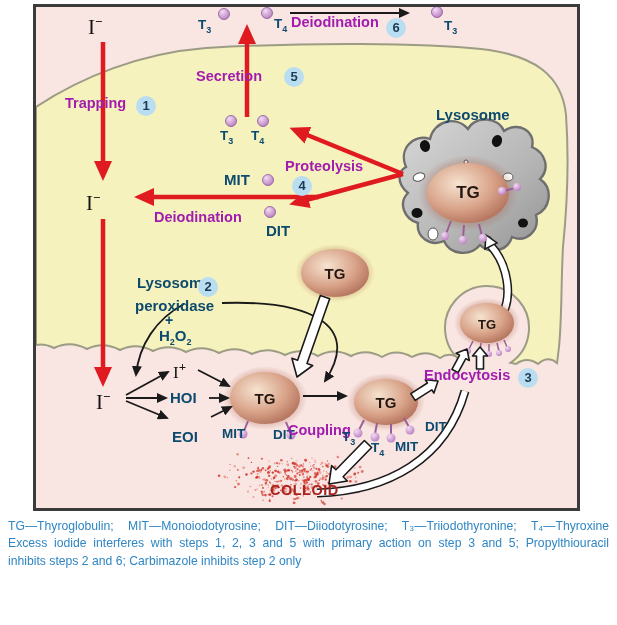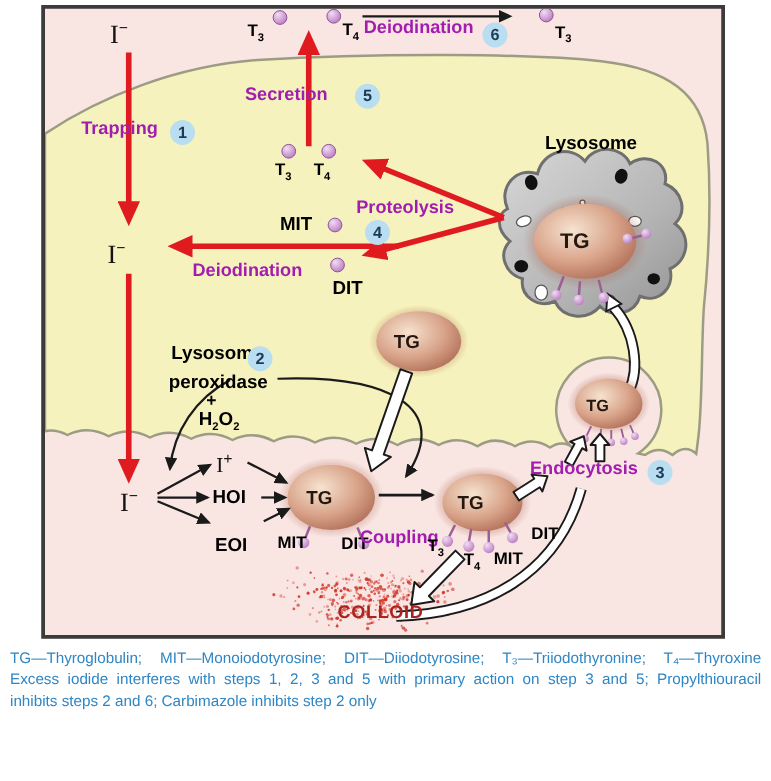--- a/index.html
+++ b/index.html
@@ -3,27 +3,27 @@
 <meta charset="utf-8">
 <style>
   html,body{margin:0;padding:0;}
   body{width:617px;height:625px;background:#ffffff;position:relative;
        font-family:"Liberation Sans","DejaVu Sans",sans-serif;overflow:hidden;}
   .figbox{position:absolute;left:33px;top:4px;width:541px;height:501px;
           border:3px solid #3b3b3b;background:#f9e5e2;overflow:hidden;}
   svg.canvas{position:absolute;left:0;top:0;display:block;}
   .lbl{position:absolute;white-space:nowrap;line-height:1;}
   .teal{color:#a21caf;font-weight:bold;font-size:14.5px;}
-  .blk{color:#000000;font-weight:bold;font-size:13.5px;}
+  .blk{color:#0c4a6e;font-weight:bold;font-size:13.5px;}
   .blk sub, .teal sub{font-size:9px;}
   .big{font-size:15px;}
   .serif{font-family:"Liberation Serif","DejaVu Serif",serif;font-size:21px;color:#141414;}
   .serif sup{font-size:13px;font-weight:bold;letter-spacing:-1px;}
   .serif.sm{font-size:17px;}
-  .tgtxt{position:absolute;font-weight:bold;color:#241710;text-align:left;line-height:1;}
+  .tgtxt{position:absolute;font-weight:bold;color:#241710;text-align:center;line-height:1;}
   .badge{position:absolute;width:20px;height:20px;border-radius:50%;background:#b9ddf1;
          color:#1d3a55;font-weight:bold;font-size:13px;text-align:center;line-height:20px;}
   .colloid{color:#aa241f;font-weight:bold;font-size:14.5px;letter-spacing:.5px;}
   .cap{position:absolute;left:8px;top:518px;width:601px;color:#2f86c4;
        font-size:12.2px;line-height:17.4px;}
   .cap .title{text-align:center;}
   .cap .title b{margin-right:4px;}
   .cap .just{text-align:justify;text-align-last:justify;}
 </style>
 </head>

